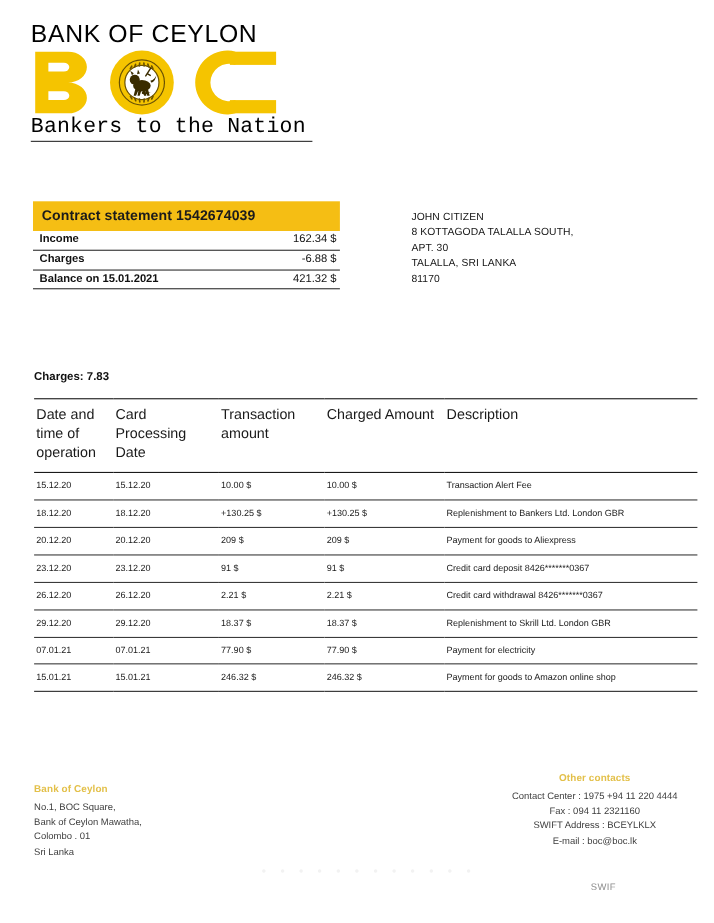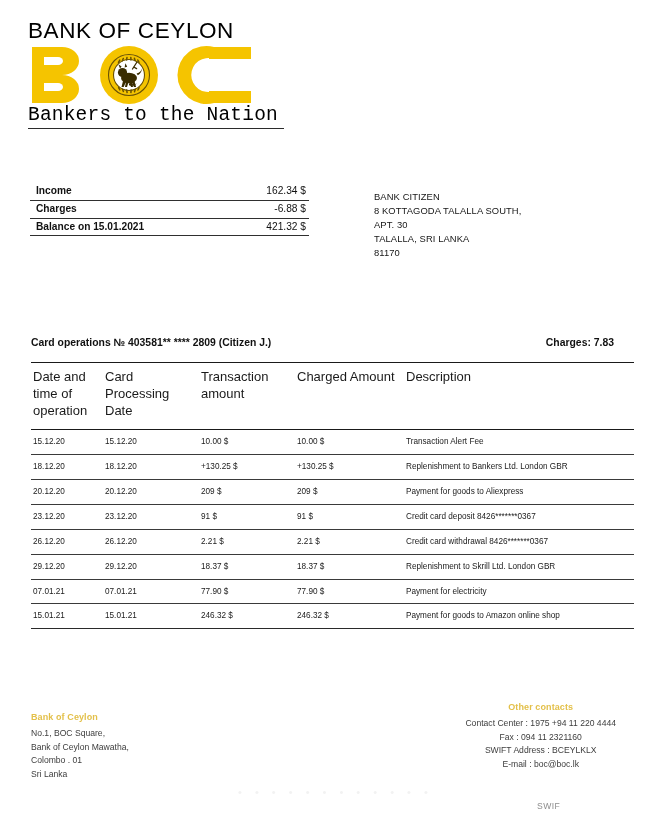--- a/index.html
+++ b/index.html
@@ -269,45 +269,48 @@
       <rect x="181" y="2" width="42" height="12" fill="#F5C400"></rect>
       <rect x="181" y="46" width="42" height="12" fill="#F5C400"></rect>
     </svg>
   </div>
 
   <div class="logo-tagline">Bankers to the Nation</div>
   <div class="logo-rule"></div>
 </div>
 
 <div class="summary">
+  <div class="summary-head">
+    <span>Contract statement</span>
+    <span>1542674039</span>
+  </div>
 
   <div class="summary-row">
     <span class="lbl">Income</span>
     <span class="val">162.34 $</span>
   </div>
   <div class="summary-row">
     <span class="lbl">Charges</span>
     <span class="val">-6.88 $</span>
   </div>
   <div class="summary-row strong">
     <span class="lbl">Balance on  15.01.2021</span>
     <span class="val">421.32 $</span>
   </div>
 </div>
 
 <div class="address">
-  <div>BANK CITIZEN</div>
+  <div>JOHN CITIZEN</div>
   <div>8 KOTTAGODA TALALLA SOUTH,</div>
   <div>APT. 30</div>
   <div>TALALLA, SRI LANKA</div>
   <div>81170</div>
 </div>
 
 <div class="ops-line">
-  <span>Card operations №  403581** **** 2809  (Citizen J.)</span>
   <span>Charges: 7.83</span>
 </div>
 
 <table class="tx">
   <thead>
     <tr>
       <th class="c-date">
         <div>Date and</div>
         <div>time of</div>
         <div>operation</div>

